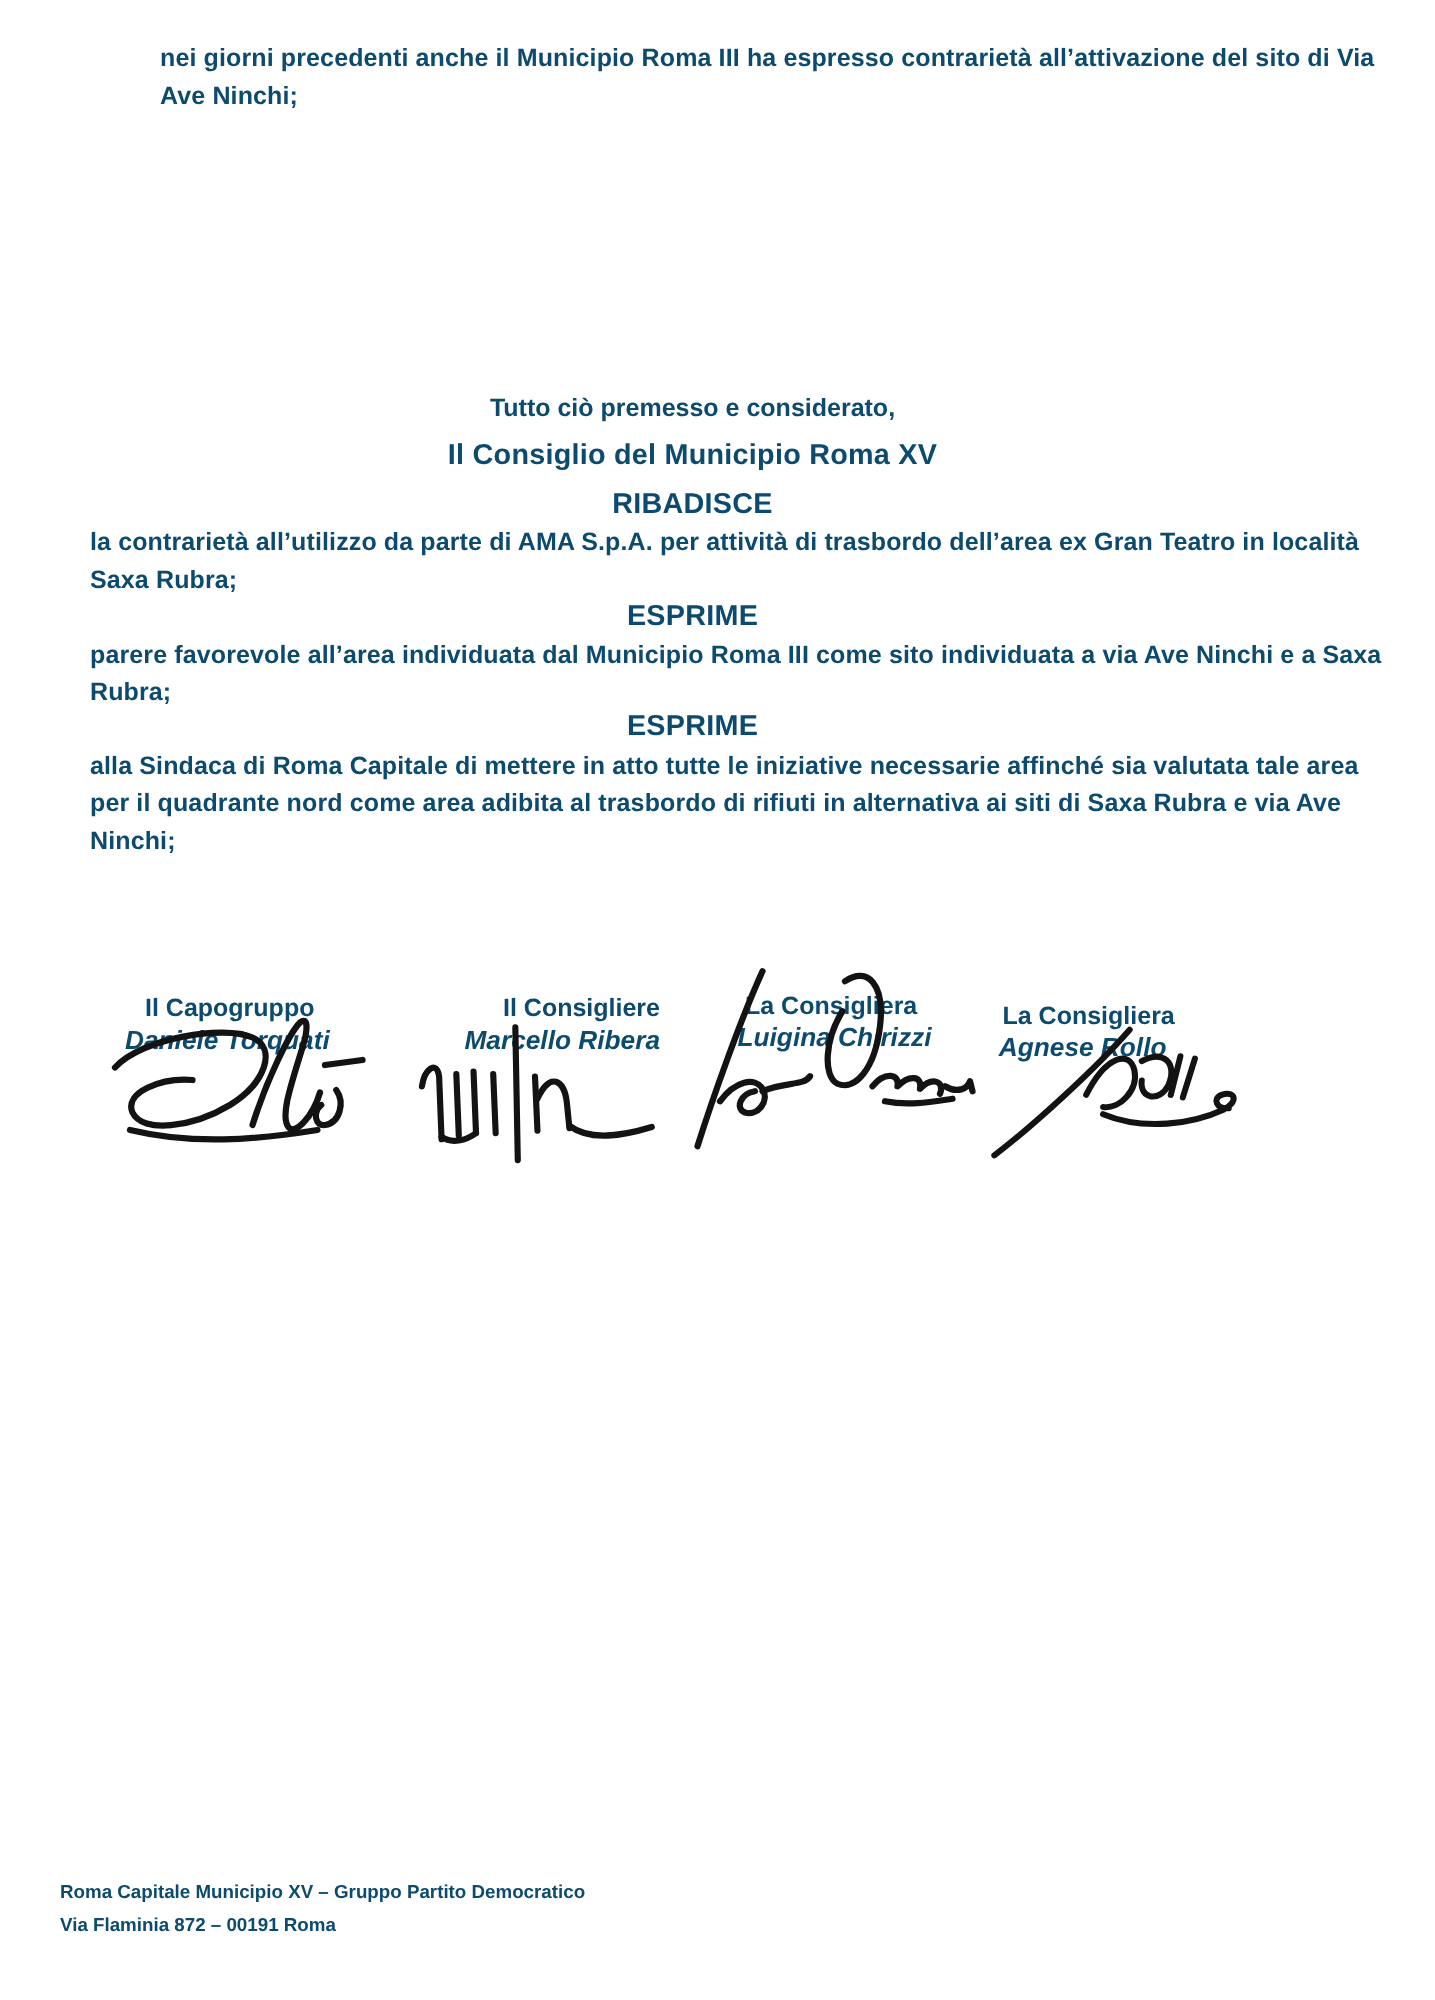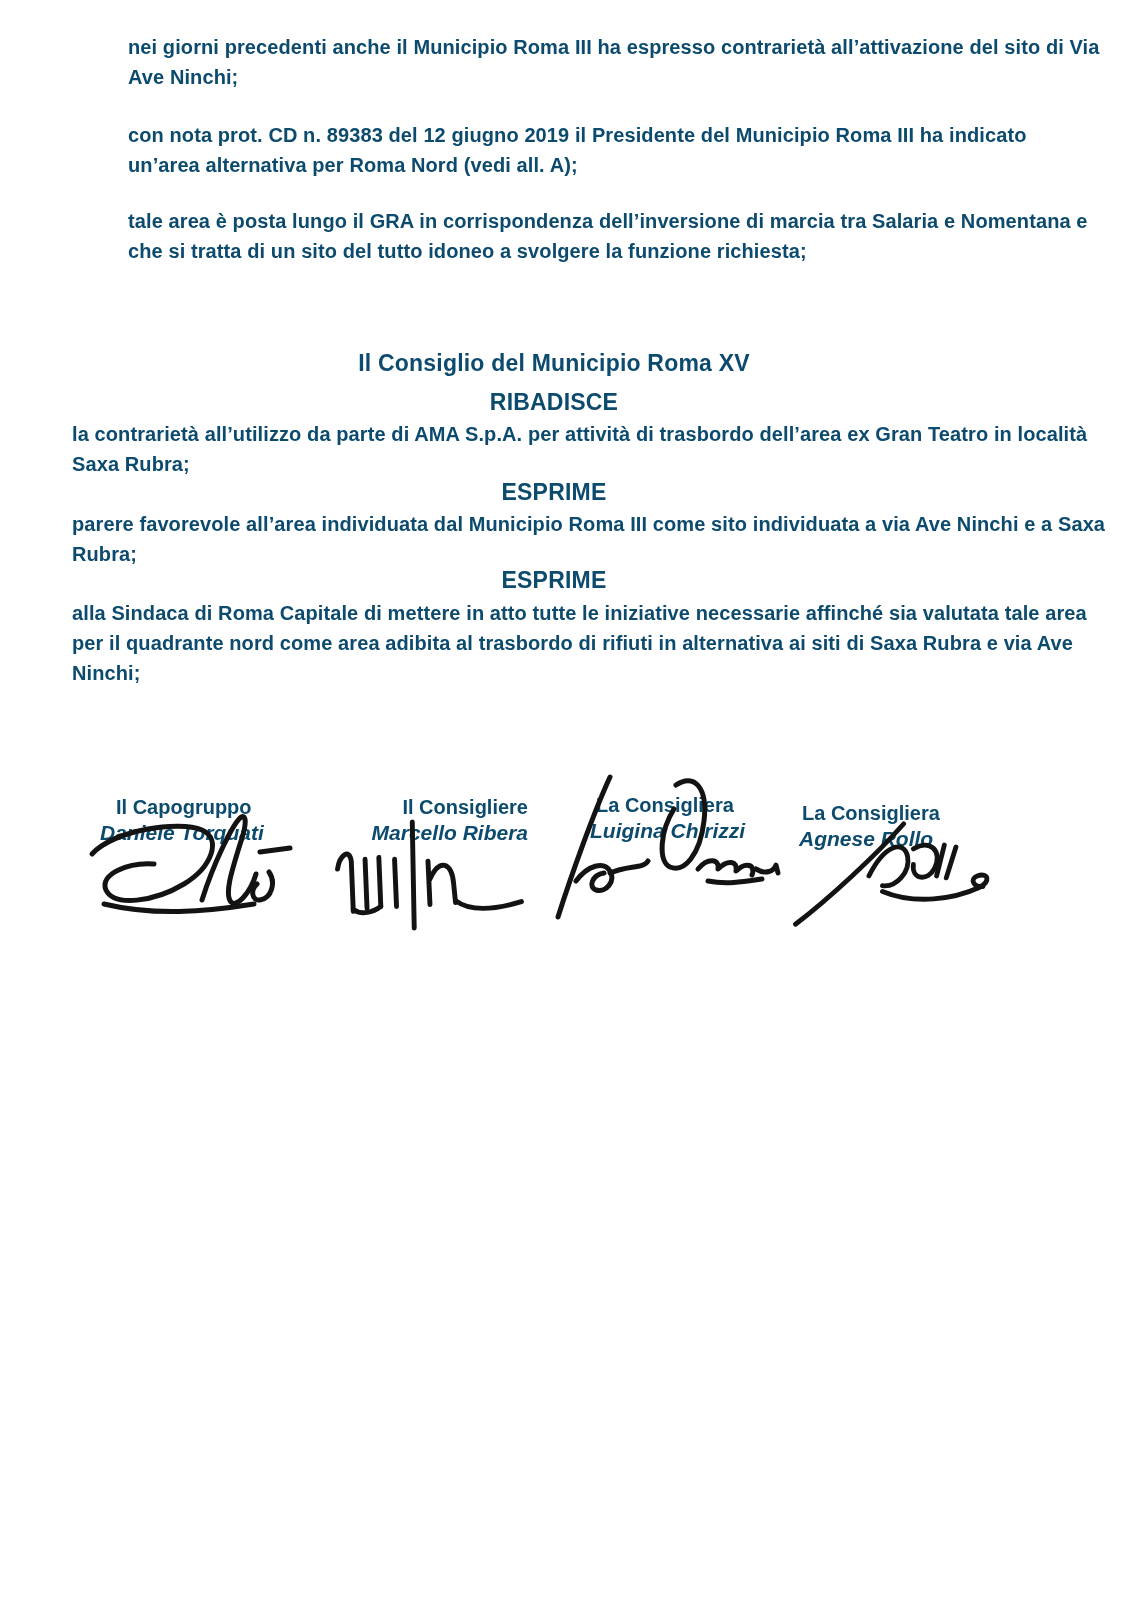--- a/index.html
+++ b/index.html
@@ -69,23 +69,22 @@
     font-weight:700;
     line-height:27px;
   }
 </style>
 </head>
 <body>
 
 <div class="page">
 
   <div class="body-text indented" style="top:32px">nei giorni precedenti anche il Municipio Roma III ha espresso contrarietà all’attivazione del sito di Via Ave Ninchi;</div>
-  <div class="body-text indented" style="top:120px">con nota prot. CD n. 89383 del 12 giugno 2019 il Presidente del Municipio Roma III ha indicato un’area alternativa per Roma Nord (vedi all. A);</div>
-  <div class="body-text indented" style="top:206px">tale area è posta lungo il GRA in corrispondenza dell’inversione di marcia tra Salaria e Nomentana e che si tratta di un sito del tutto idoneo a svolgere la funzione richiesta;</div>
 
+  <div class="centered" style="top:316px">Tutto ciò premesso e considerato,</div>
   <div class="heading-bold" style="top:350px">Il Consiglio del Municipio Roma XV</div>
   <div class="heading-bold" style="top:389px">RIBADISCE</div>
   <div class="body-text fullwidth" style="top:419px">la contrarietà all’utilizzo da parte di AMA S.p.A. per attività di trasbordo dell’area ex Gran Teatro in località Saxa Rubra;</div>
 
   <div class="heading-bold" style="top:479px">ESPRIME</div>
   <div class="body-text fullwidth" style="top:509px">parere favorevole all’area individuata dal Municipio Roma III come sito individuata a via Ave Ninchi e a Saxa Rubra;</div>
 
   <div class="heading-bold" style="top:567px">ESPRIME</div>
   <div class="body-text fullwidth" style="top:598px">alla Sindaca di Roma Capitale di mettere in atto tutte le iniziative necessarie affinché sia valutata tale area per il quadrante nord come area adibita al trasbordo di rifiuti in alternativa ai siti di Saxa Rubra e via Ave Ninchi;</div>
 
@@ -137,14 +136,18 @@
     <svg class="sig-scribble" style="left:0px; top:14px" width="220" height="116" viewBox="0 0 220 120">
       <path d="M6,112 C40,86 90,40 118,8"></path>
       <path d="M82,62 C98,30 118,24 122,42 C125,58 110,74 96,72"></path>
       <path d="M128,34 C146,24 158,36 150,54 C143,68 126,66 128,50"></path>
       <path d="M160,30 L152,62"></path>
       <path d="M172,32 L162,64"></path>
       <path d="M96,78 C130,92 170,86 196,74 C208,68 206,58 194,62 C186,65 190,74 200,73"></path>
     </svg>
   </div>
 
+  <div class="footer">
+    <div>Roma Capitale Municipio XV – Gruppo Partito Democratico</div>
+    <div>Via Flaminia 872 – 00191 Roma</div>
+  </div>
 
 </div>
 
 </body></html>

